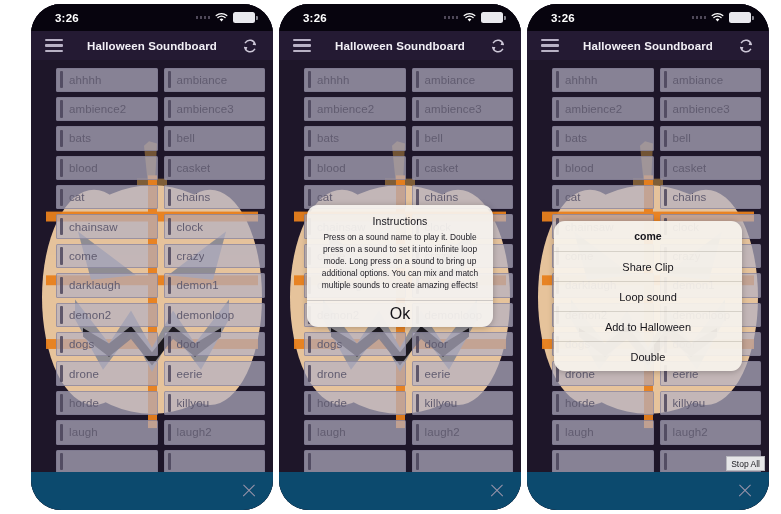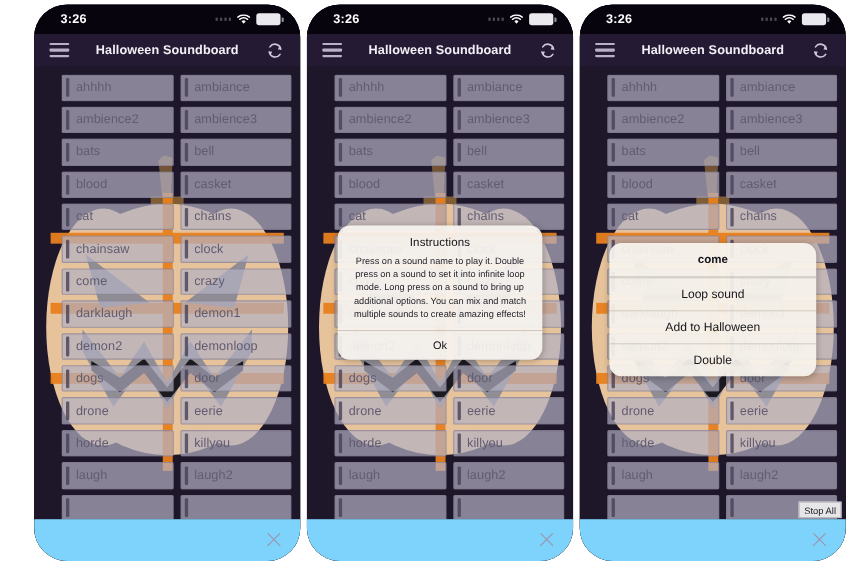--- a/index.html
+++ b/index.html
@@ -110,21 +110,21 @@
     margin-right: 6px;
     flex: none;
   }
   .cell-label {
     color: #615c70; font-size: 11.5px; letter-spacing: .1px;
     white-space: nowrap; overflow: hidden;
   }
 
   
   .bottombar {
-    position: relative; height: 38px; background: #7dd3fc;
+    position: relative; height: 38px; background: #0c4a6e;
     display: flex; align-items: center; justify-content: flex-end;
     padding-right: 16px;
   }
   .close-x { width: 16px; height: 16px; position: relative; cursor: pointer; }
   .close-x::before, .close-x::after {
     content:''; position:absolute; left:0; top:7px; width:16px; height:1.4px;
     background:#9b94aa;
   }
   .close-x::before { transform: rotate(45deg); }
   .close-x::after  { transform: rotate(-45deg); }
@@ -154,21 +154,21 @@
   .alert-title {
     font-size: 10.5px; font-weight: normal; color: #14131a;
     margin-bottom: 4px; letter-spacing: .1px;
   }
   .alert-msg {
     font-size: 8.4px; color: #1d1c23; line-height: 1.45;
   }
   .alert-divider { height: 1px; background: rgba(60,60,70,0.22); }
   .alert-btn {
     height: 26px; display:flex; align-items:center; justify-content:center;
-    font-size: 10px; color: #141319; cursor: pointer;
+    font-size: 16px; color: #141319; cursor: pointer;
   }
 
   
   .sheet {
     width: 188px;
     background: rgba(247,243,236,0.93);
     border-radius: 11px;
     overflow: hidden;
     box-shadow: 0 1px 6px rgba(0,0,0,0.25);
   }
@@ -926,20 +926,21 @@
               <div class="cell-inner">
                 <span class="cell-bar"></span>
                 <span class="cell-label"></span>
               </div>
             </div>
         </div>
 
         <div class="sheet sheet-pos">
           <div class="sheet-title">come</div>
           <div class="sheet-sep"></div>
+          <div class="sheet-item">Share Clip</div>
           <div class="sheet-sep"></div>
           <div class="sheet-item">Loop sound</div>
           <div class="sheet-sep"></div>
           <div class="sheet-item">Add to Halloween</div>
           <div class="sheet-sep"></div>
           <div class="sheet-item">Double</div>
         </div>
       </div>
 
       <div class="bottombar">

